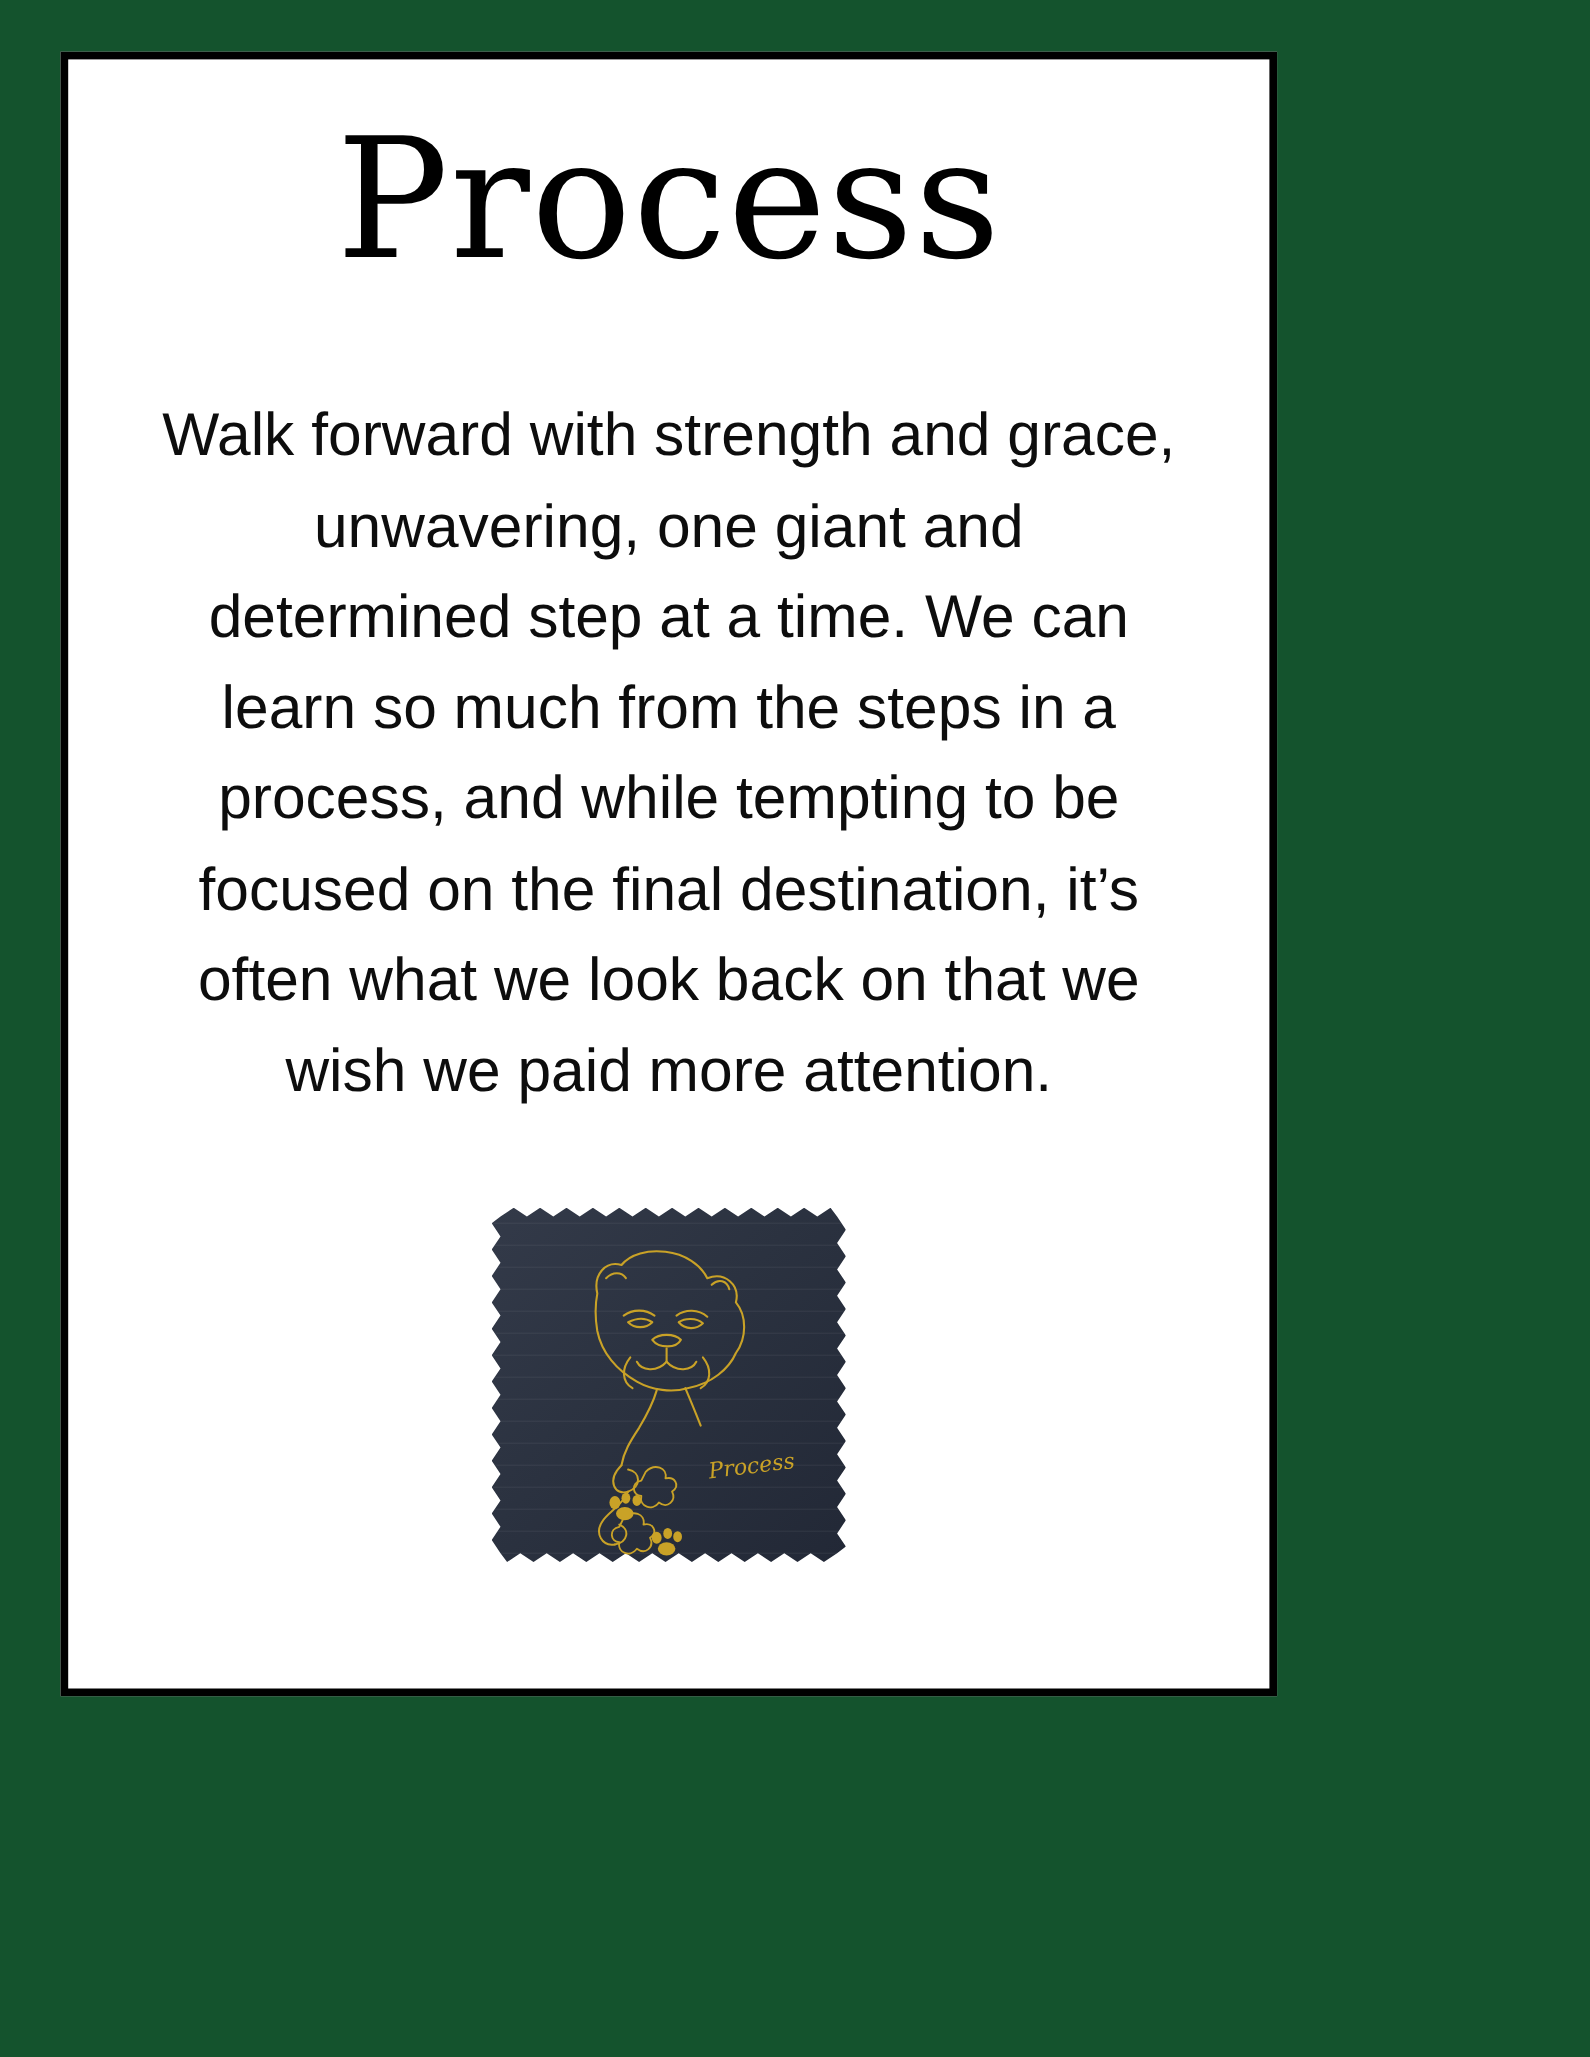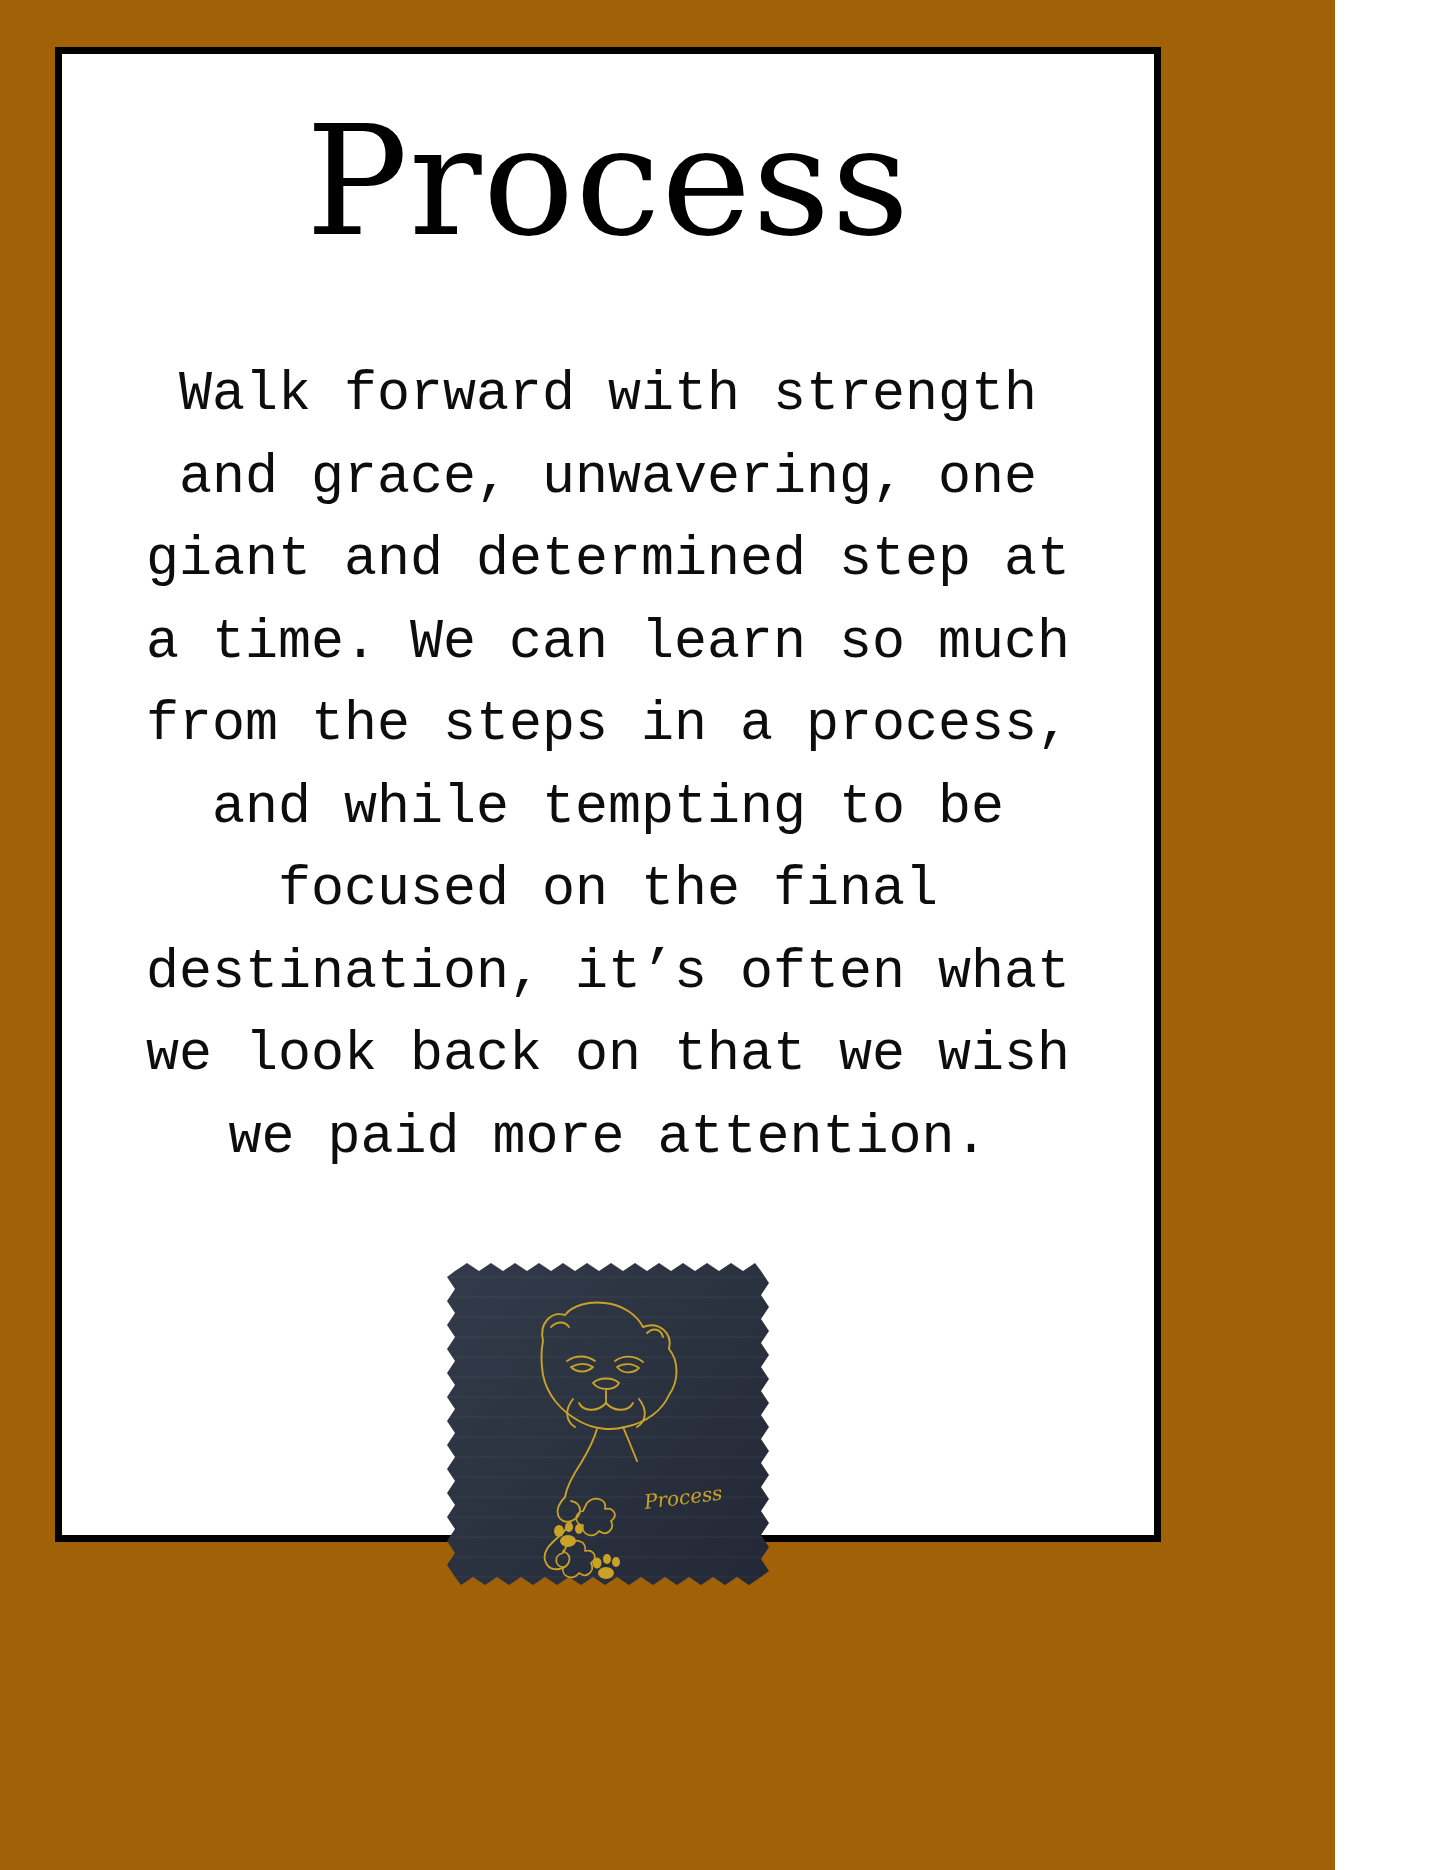--- a/index.html
+++ b/index.html
@@ -10,23 +10,23 @@
   body {
     width: 1445px;
     height: 1870px;
     font-family: "Liberation Serif", serif;
     color: #111111;
     overflow: hidden;
   }
 
   .page {
     position: relative;
-    width: 1335px;
+    width: 1445px;
     height: 1870px;
-    background: #a16207;
+    background: #14532d;
     box-sizing: border-box;
   }
 
   .frame {
     position: absolute;
     left: 55px;
     top: 47px;
     width: 1106px;
     height: 1495px;
     border: 7px solid #000000;
@@ -57,21 +57,21 @@
     margin: 0;
     text-align: center;
     white-space: nowrap;
   }
 
   .body-text {
     margin: 0;
     margin-top: 96px;
     width: 930px;
     text-align: center;
-    font-family: Liberation Mono, monospace;
+    font-family: Liberation Sans, sans-serif;
     font-size: 55px;
     line-height: 1.50;
     color: #0d0d0d;
   }
 
   .swatch-wrap {
     margin-top: 84px;
     display: flex;
     flex-direction: column;
     align-items: center;

